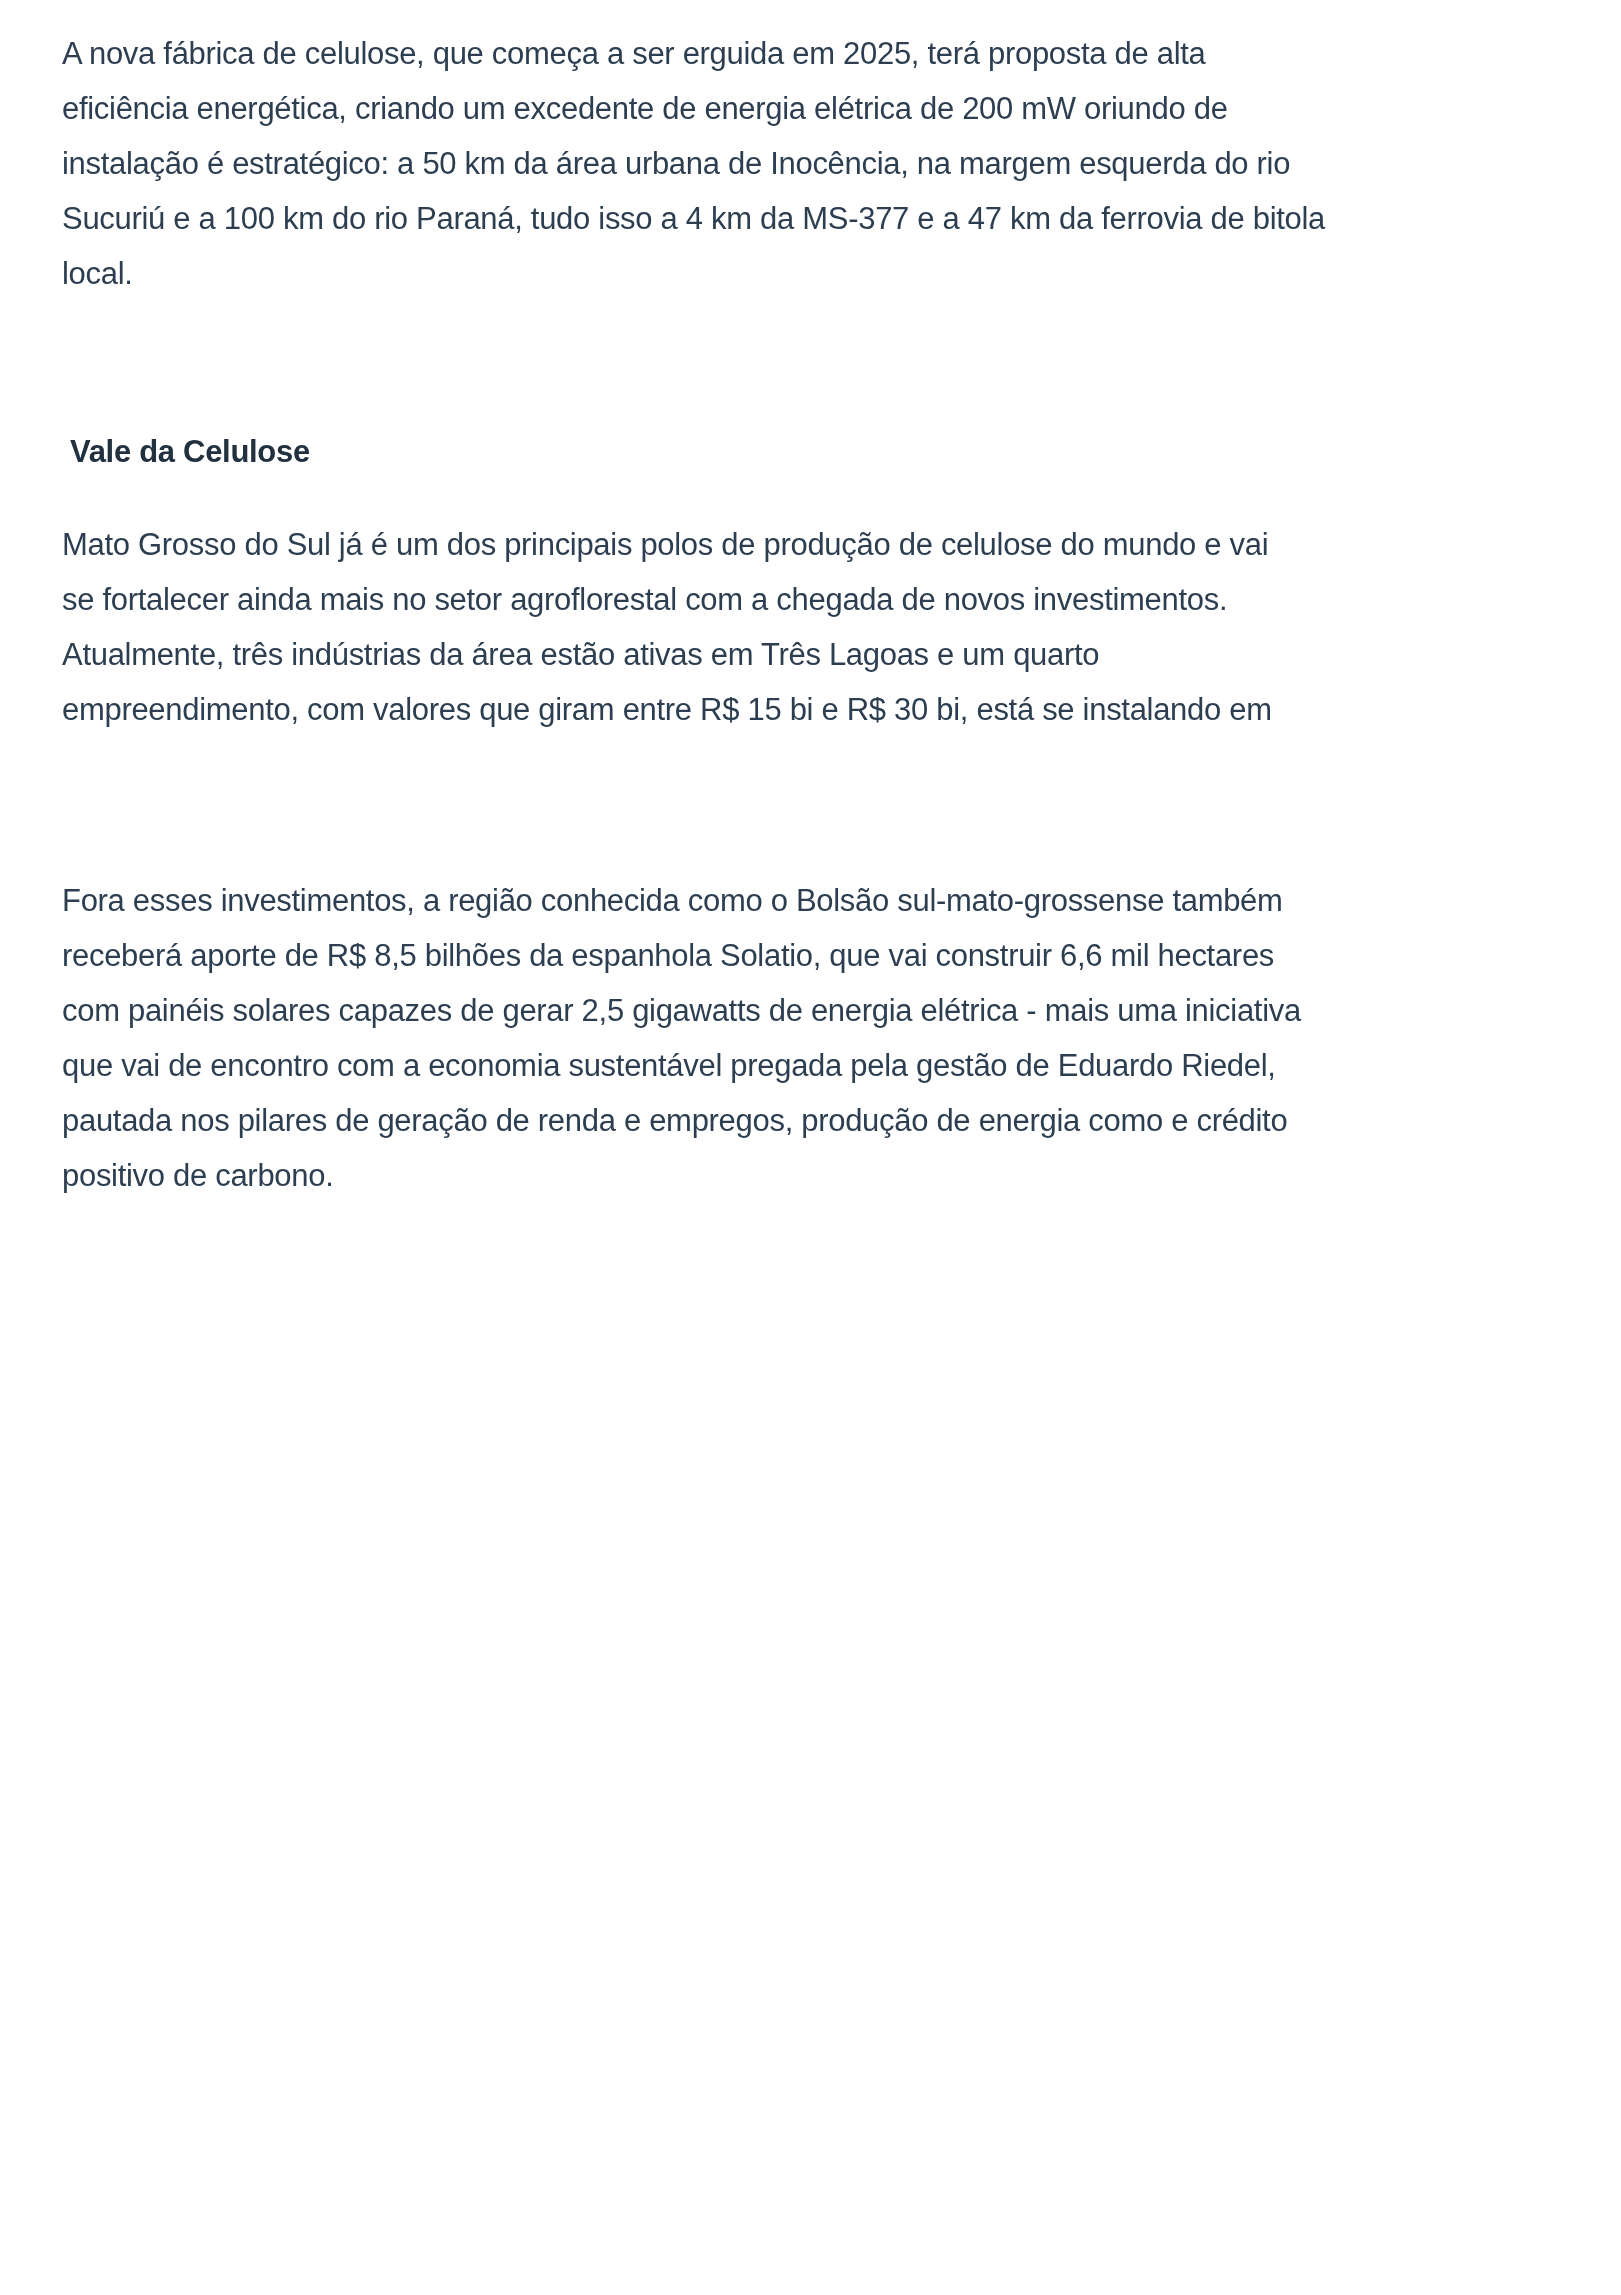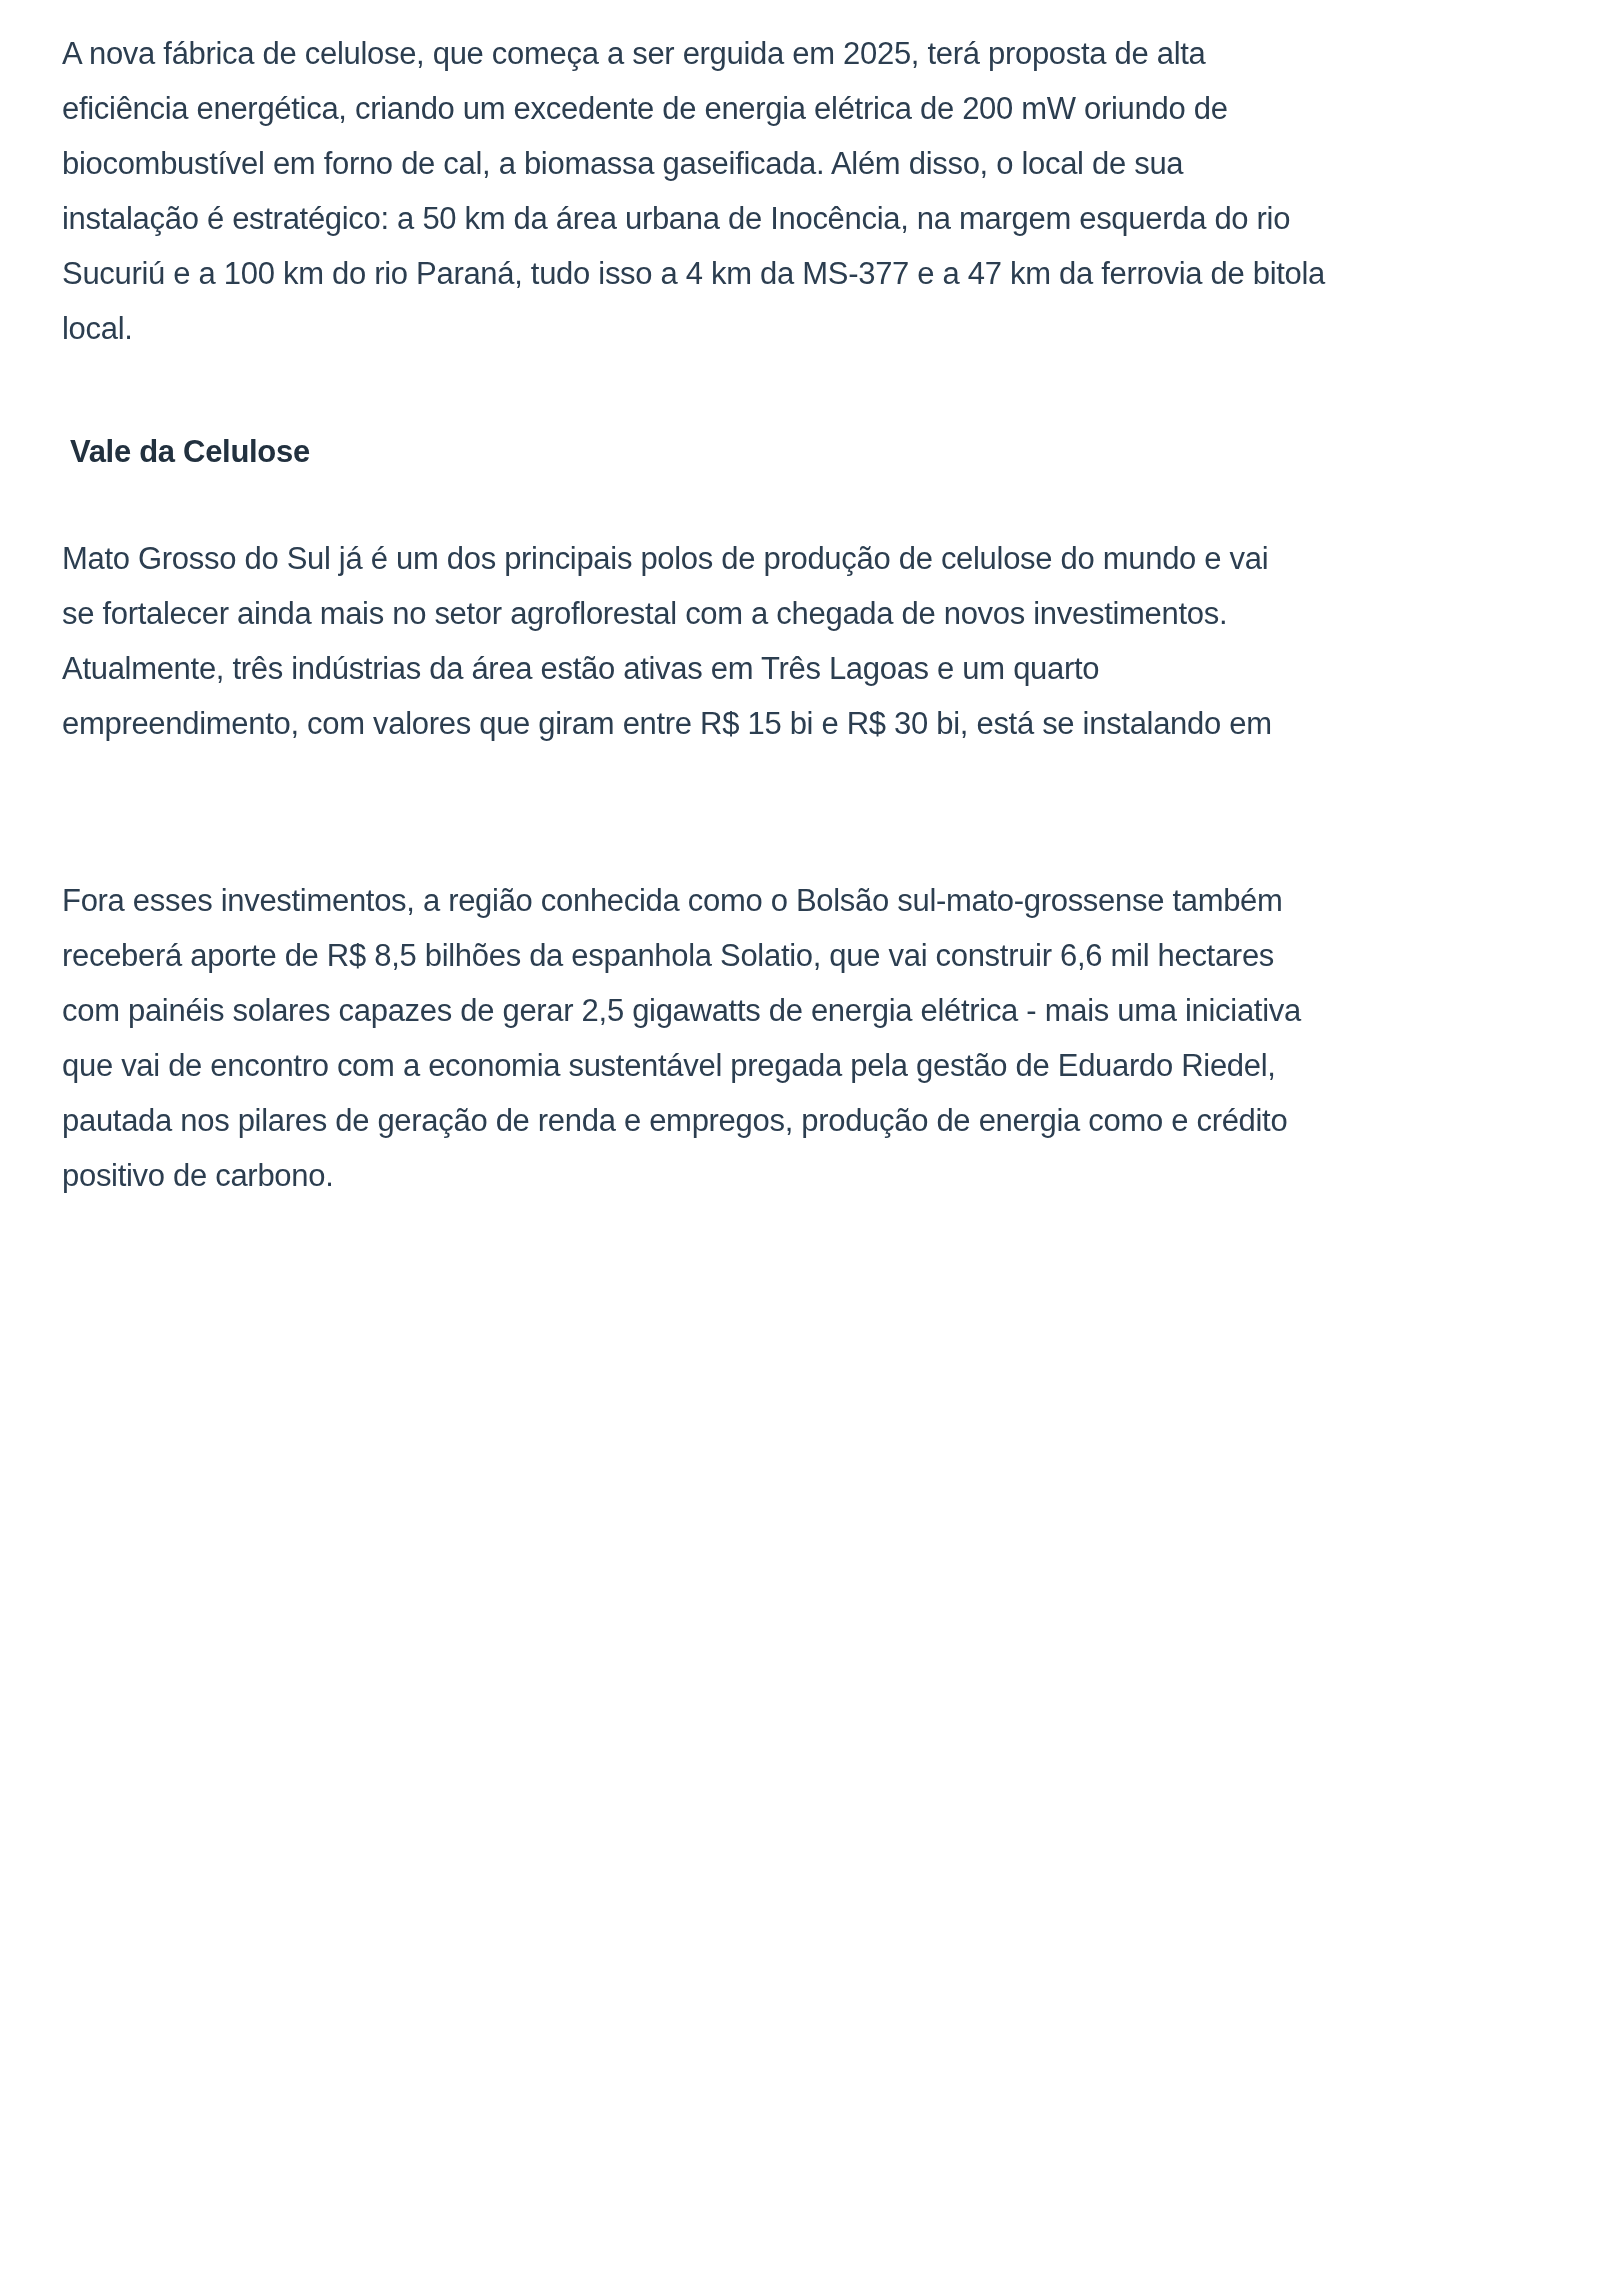--- a/index.html
+++ b/index.html
@@ -20,21 +20,21 @@
     position: absolute;
     left: 62px;
     color: #2c3e50;
     font-size: 31px;
     line-height: 55px;
     letter-spacing: -0.3px;
     white-space: nowrap;
   }
   .line { white-space: nowrap; }
   .para-1 { top: 25.5px; }
-  .para-2 { top: 531px; }
+  .para-2 { top: 517px; }
   .para-3 { top: 873px; }
   .section-heading {
     position: absolute;
     left: 62px;
     top: 416px;
     margin: 8px;
     color: #22313f;
     font-size: 31px;
     line-height: 55px;
     letter-spacing: -0.3px;
@@ -43,21 +43,20 @@
   }
 </style>
 </head>
 <body>
 
 <div class="page">
 
   <div class="para para-1">
     <div class="line">A nova fábrica de celulose, que começa a ser erguida em 2025, terá proposta de alta</div>
     <div class="line">eficiência energética, criando um excedente de energia elétrica de 200 mW oriundo de</div>
-    <div class="line">biocombustível em forno de cal, a biomassa gaseificada. Além disso, o local de sua</div>
     <div class="line">instalação é estratégico: a 50 km da área urbana de Inocência, na margem esquerda do rio</div>
     <div class="line">Sucuriú e a 100 km do rio Paraná, tudo isso a 4 km da MS-377 e a 47 km da ferrovia de bitola</div>
     <div class="line">local.</div>
   </div>
 
   <h2 class="section-heading">Vale da Celulose</h2>
 
   <div class="para para-2">
     <div class="line">Mato Grosso do Sul já é um dos principais polos de produção de celulose do mundo e vai</div>
     <div class="line">se fortalecer ainda mais no setor agroflorestal com a chegada de novos investimentos.</div>

